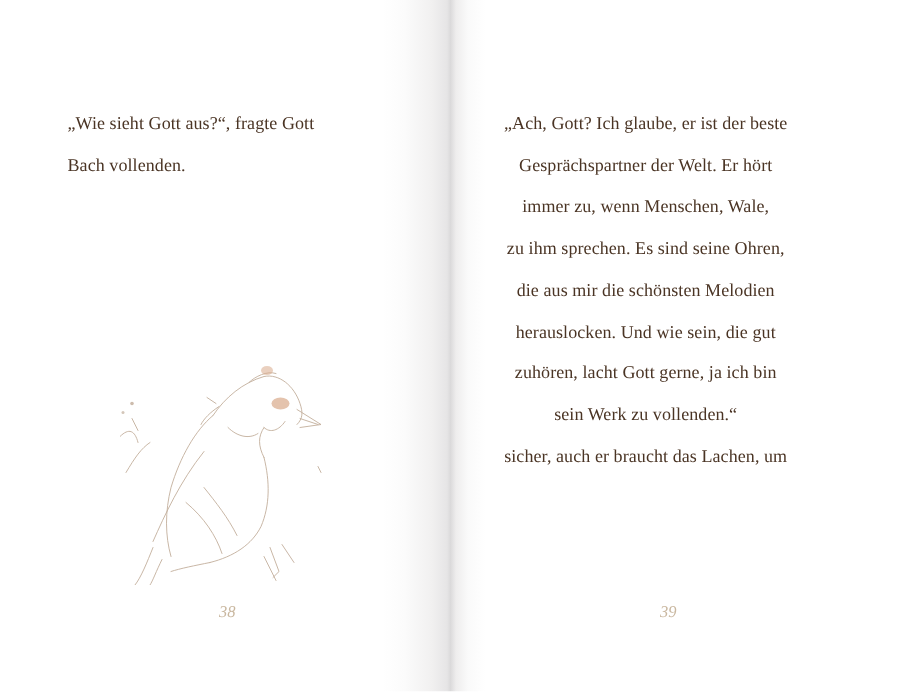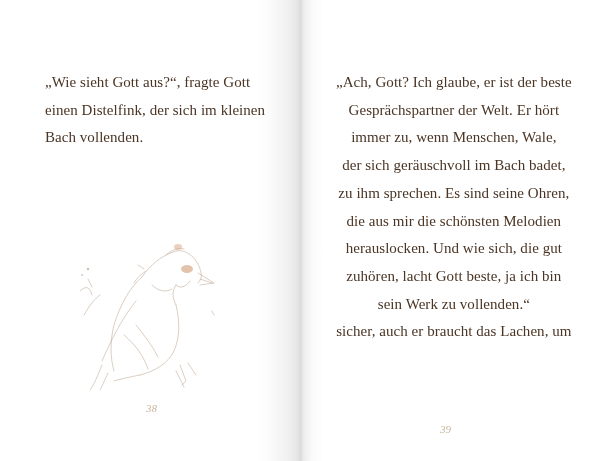--- a/index.html
+++ b/index.html
@@ -27,21 +27,21 @@
       background: linear-gradient(to right, #ffffff 0px, #ffffff 255px, #fbfbfb 270px, #f1f0f0 288px, #e6e5e6 298px, #dcdbdc 300px);
     }
     .page-right {
       left: 300px;
       width: 300px;
       background: linear-gradient(to right, #d9d8d9 0px, #eeeded 4px, #fafafa 12px, #ffffff 24px, #ffffff 300px);
     }
     .text-block {
       position: absolute;
       font-family: "Liberation Serif", "DejaVu Serif", serif;
-      font-size: 15px;
+      font-size: 12px;
       color: #4a3424;
       line-height: 27.7px;
       letter-spacing: 0.05px;
     }
     .text-block .line {
       display: block;
       white-space: nowrap;
     }
     .left-text {
       left: 45px;
@@ -71,21 +71,20 @@
     }
   </style>
 </head>
 <body>
 
 <div class="spread">
 
   <div class="page page-left">
     <div class="text-block left-text">
       <span class="line">„Wie sieht Gott aus?“, fragte Gott</span>
-      <span class="line">einen Distelfink, der sich im kleinen</span>
       <span class="line">Bach vollenden.</span>
     </div>
 
     <svg class="illustration" viewBox="0 0 150 165" xmlns="http://www.w3.org/2000/svg">
       <g fill="none" stroke="#b8a08a" stroke-width="0.6" stroke-linecap="round" stroke-linejoin="round" opacity="0.85">
 
         <path d="M62 52 C70 40, 82 30, 96 26 C106 24, 116 32, 120 44 C122 50, 122 54, 118 58"></path>
         <path d="M86 30 C90 26, 98 22, 104 24"></path>
 
         <path d="M118 48 L134 58 L120 60"></path>
@@ -122,29 +121,28 @@
       <ellipse cx="107" cy="44" rx="6" ry="4" fill="#d9a98a" opacity="0.7"></ellipse>
       <ellipse cx="98" cy="22" rx="4" ry="3" fill="#d9a98a" opacity="0.55"></ellipse>
       <circle cx="8" cy="44" r="1.2" fill="#b8a08a" opacity="0.7"></circle>
       <circle cx="2" cy="50" r="1" fill="#b8a08a" opacity="0.6"></circle>
     </svg>
 
     <div class="page-number page-number-left">38</div>
   </div>
 
   <div class="page page-right">
-    <div class="page-number page-number-right" style="left:140px;margin-top:21px;">39</div>
+    <div class="page-number page-number-right" style="left:140px;">39</div>
   </div>
 
   <div class="text-block right-text">
     <span class="line">„Ach, Gott? Ich glaube, er ist der beste</span>
     <span class="line">Gesprächspartner der Welt. Er hört</span>
     <span class="line">immer zu, wenn Menschen, Wale,</span>
-    <span class="line">der sich geräuschvoll im Bach badet,</span>
     <span class="line">zu ihm sprechen. Es sind seine Ohren,</span>
     <span class="line">die aus mir die schönsten Melodien</span>
-    <span class="line">herauslocken. Und wie sich, die gut</span>
-    <span class="line">zuhören, lacht Gott beste, ja ich bin</span>
+    <span class="line">herauslocken. Und wie sein, die gut</span>
+    <span class="line">zuhören, lacht Gott gerne, ja ich bin</span>
     <span class="line">sein Werk zu vollenden.“</span>
     <span class="line">sicher, auch er braucht das Lachen, um</span>
   </div>
 
 </div>
 
 </body></html>

